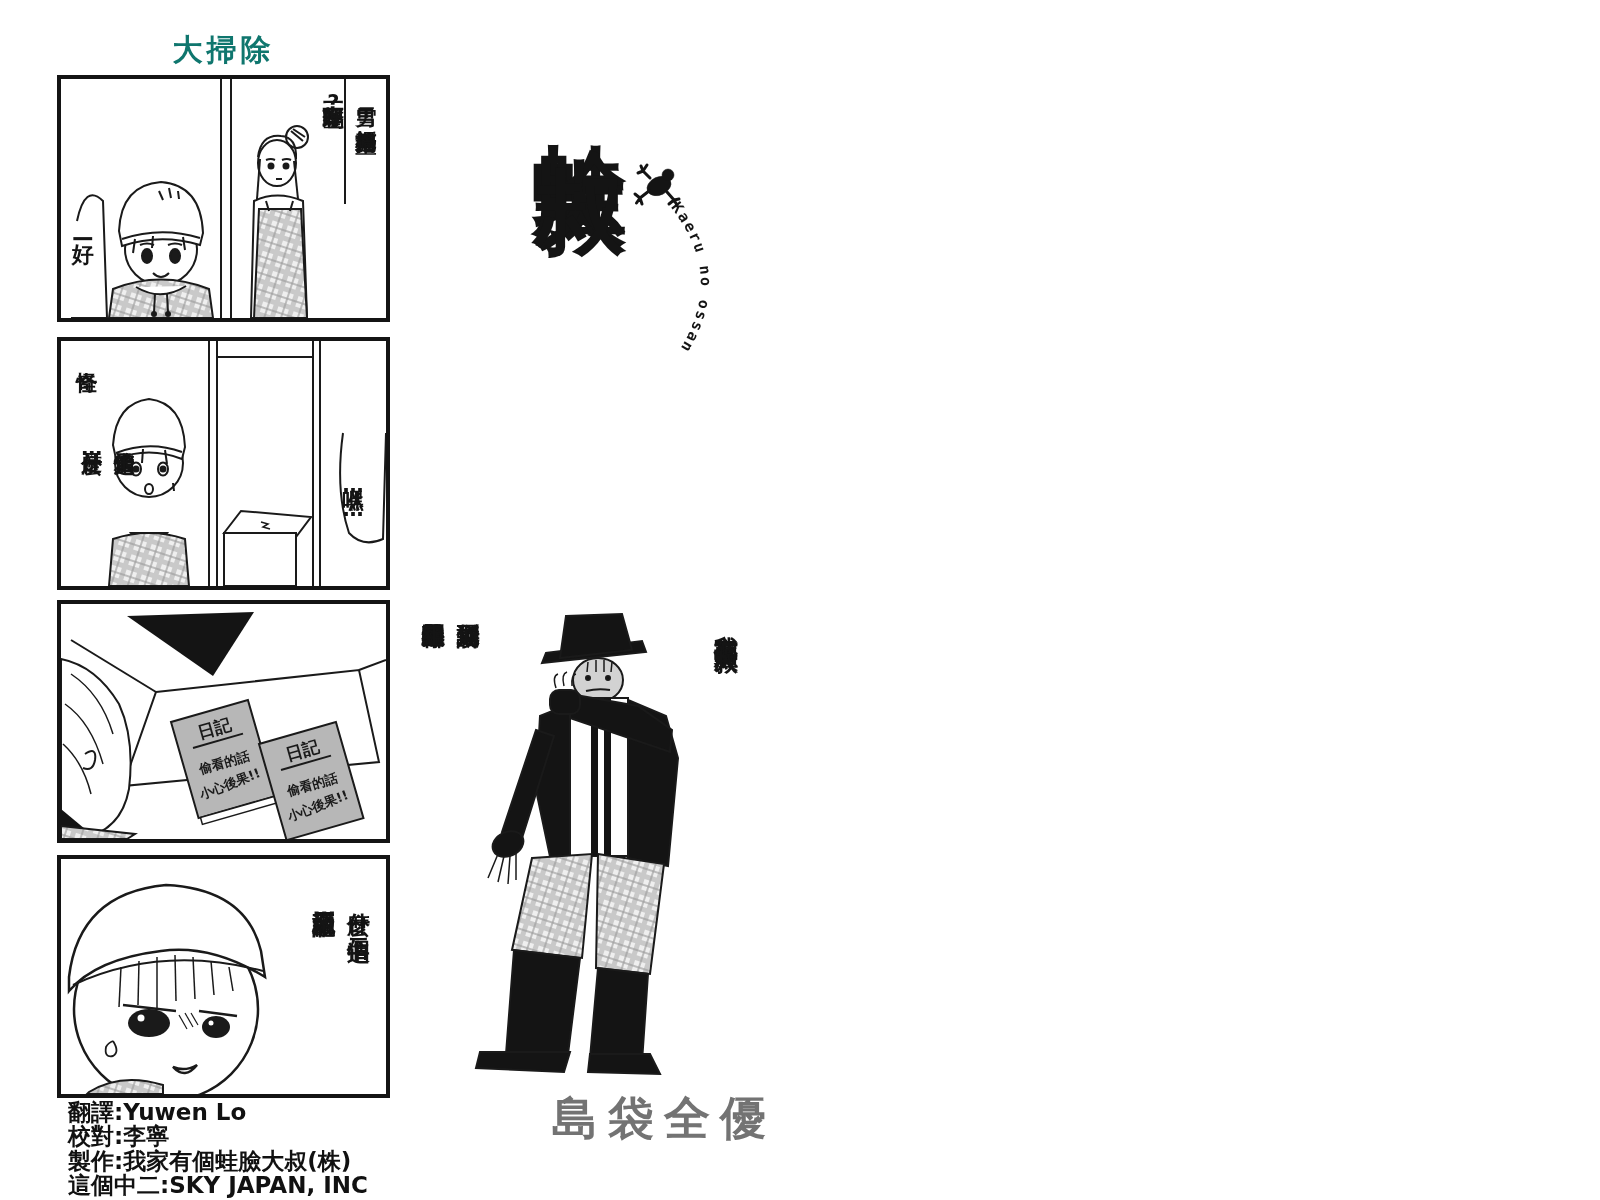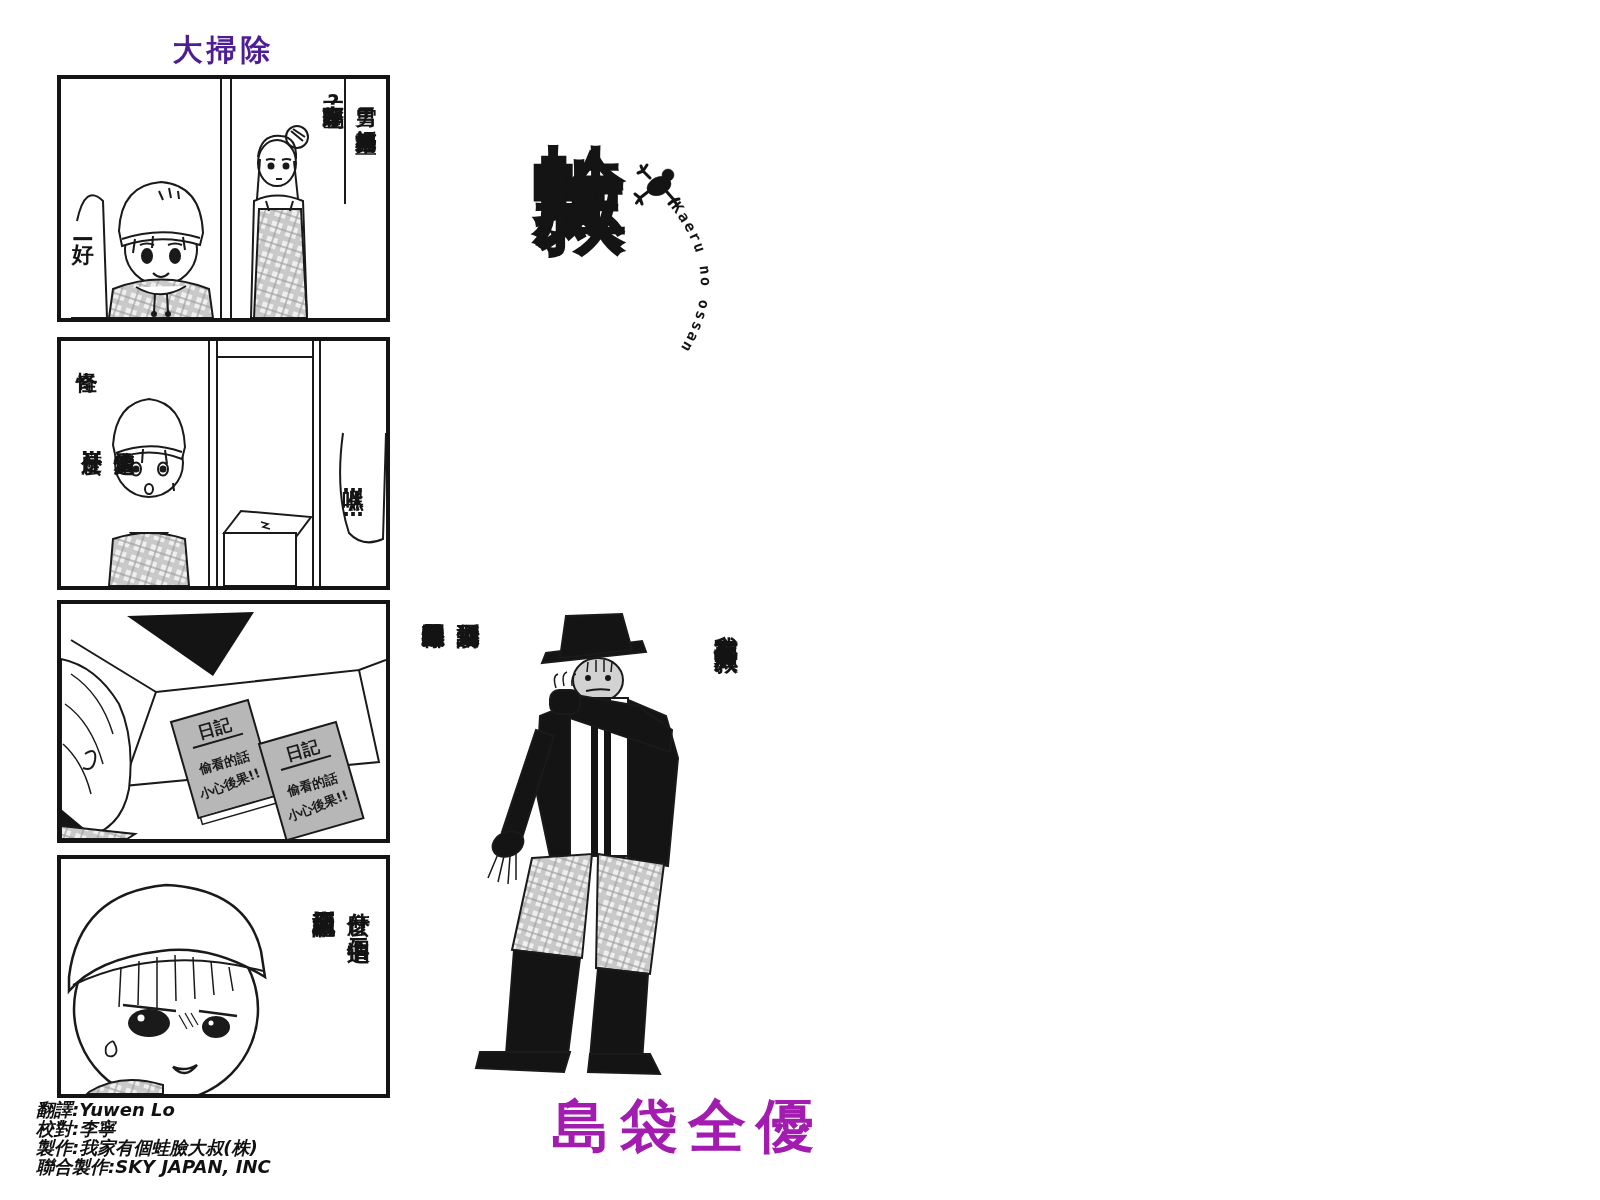--- a/index.html
+++ b/index.html
@@ -15,34 +15,34 @@
   }
   .vcols{writing-mode:vertical-rl;text-orientation:upright;font-weight:700;color:#141414;}
   .vcols p{margin:0;padding:0 5px;line-height:1.08;white-space:nowrap;}
   .panel{
     position:absolute;left:57px;width:333px;background:#fff;
     border:4px solid #141414;box-sizing:border-box;
   }
   .panel svg.art{position:absolute;left:0;top:0;width:100%;height:100%;}
   .strip-title{
     position:absolute;left:57px;top:30px;width:333px;text-align:center;
-    font-size:30px;font-weight:700;letter-spacing:4px;color:#4c1d95;
+    font-size:30px;font-weight:700;letter-spacing:4px;color:#0f766e;
   }
   .logo-title{
     position:absolute;left:533px;top:66px;height:430px;
     writing-mode:vertical-rl;text-orientation:upright;
     font-size:94px;font-weight:700;line-height:1.0;letter-spacing:8px;color:#141414;
   }
   .tagline{position:absolute;left:712px;top:616px;font-size:24px;letter-spacing:2px;}
   .caption{position:absolute;left:416px;top:606px;font-size:23px;}
   .author{
-    position:absolute;left:552px;top:1088px;font-size:58px;font-weight:700;
-    letter-spacing:10px;color:#a21caf;text-align:right;
-  }
-  .credits{position:absolute;left:36px;top:1100px;font-size:18px;font-weight:600;line-height:1.06;font-style:italic;}
+    position:absolute;left:552px;top:1088px;font-size:46px;font-weight:700;
+    letter-spacing:10px;color:#737373;text-align:right;
+  }
+  .credits{position:absolute;left:68px;top:1100px;font-size:23px;font-weight:600;line-height:1.06;}
   .credits div{margin:0;}
   .booktext{font-family:"DejaVu Sans",sans-serif;}
 </style>
 </head>
 <body>
 
 <svg width="0" height="0" style="position:absolute">
   <defs>
     <pattern id="plaid" width="16" height="16" patternUnits="userSpaceOnUse" patternTransform="rotate(18)">
       <rect width="16" height="16" fill="#efefef"></rect>
@@ -306,14 +306,14 @@
 </div>
 
 <div class="vtext tagline">我家有個蛙臉大叔</div>
 
 <div class="author">島袋全優</div>
 
 <div class="credits">
   <div>翻譯:Yuwen Lo</div>
   <div>校對:李寧</div>
   <div>製作:我家有個蛙臉大叔(株)</div>
-  <div>聯合製作:SKY JAPAN, INC</div>
+  <div>這個中二:SKY JAPAN, INC</div>
 </div>
 
 </body></html>

